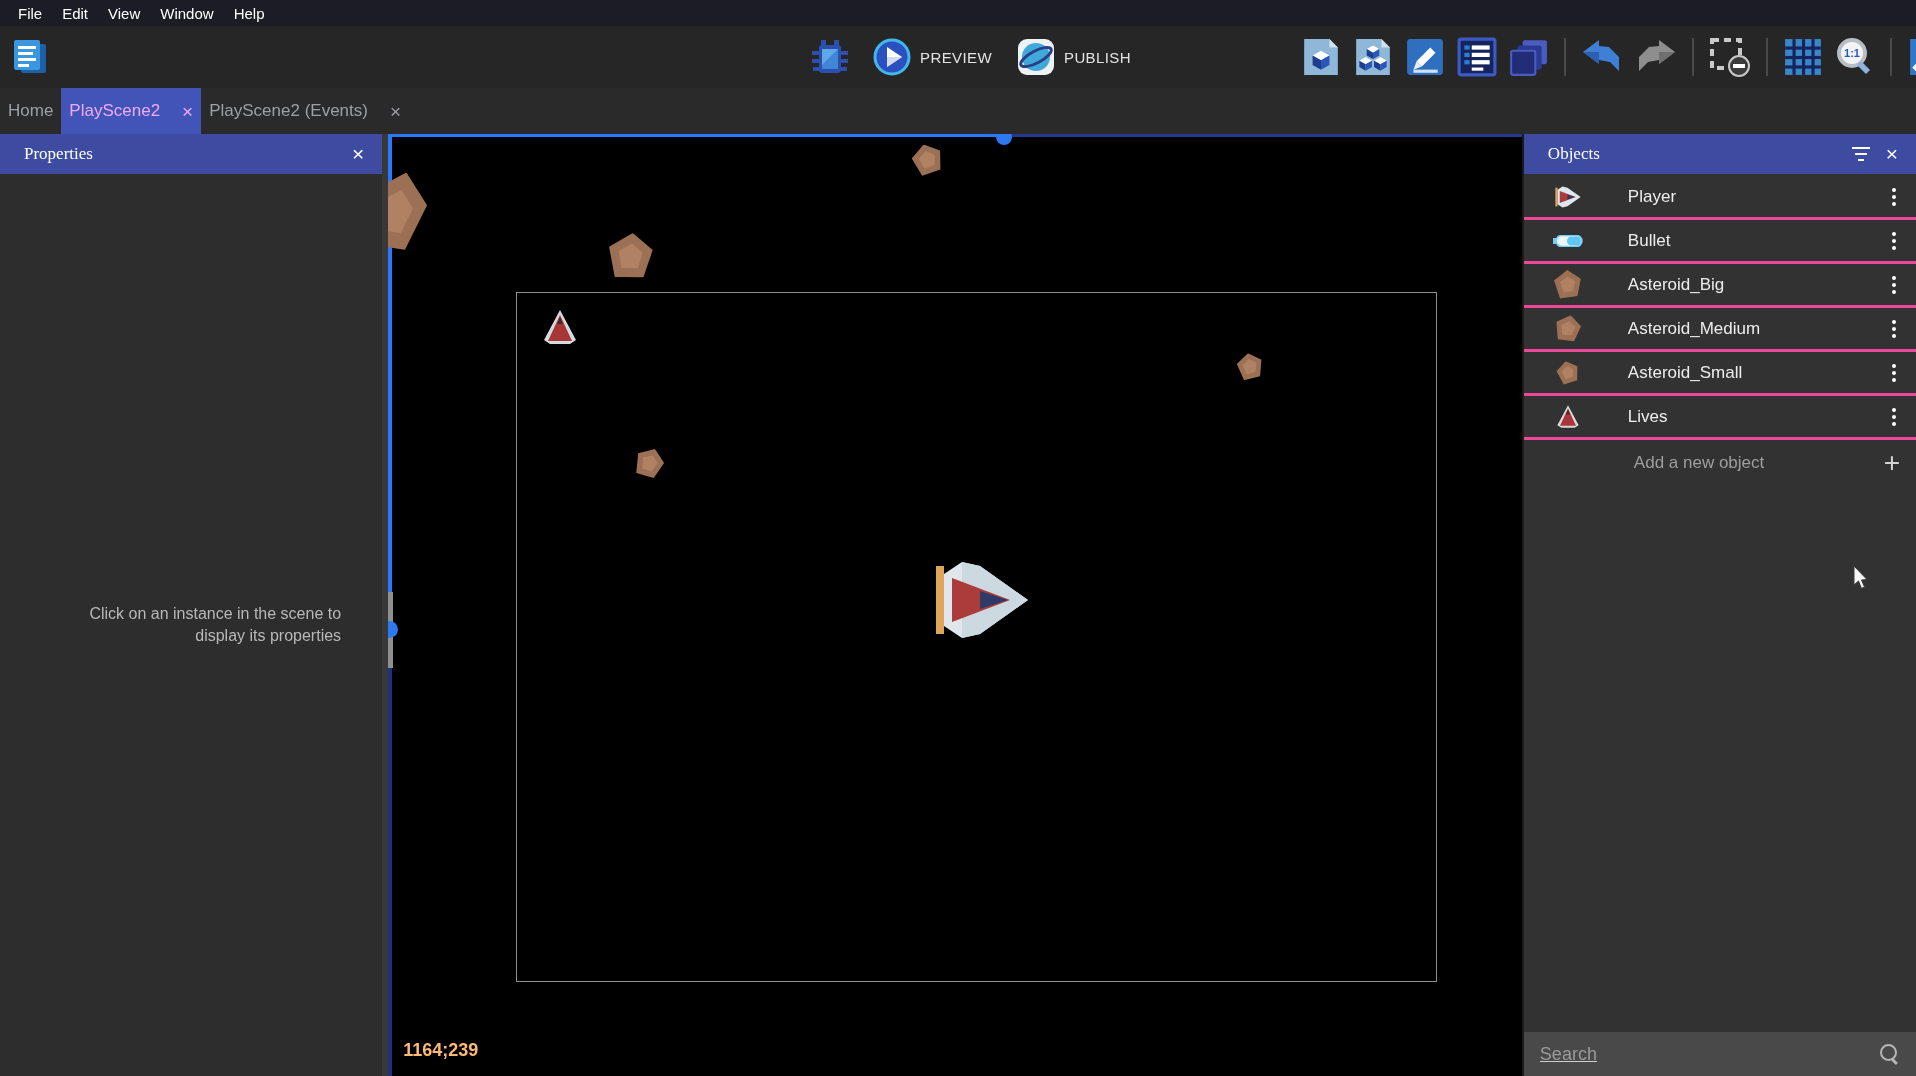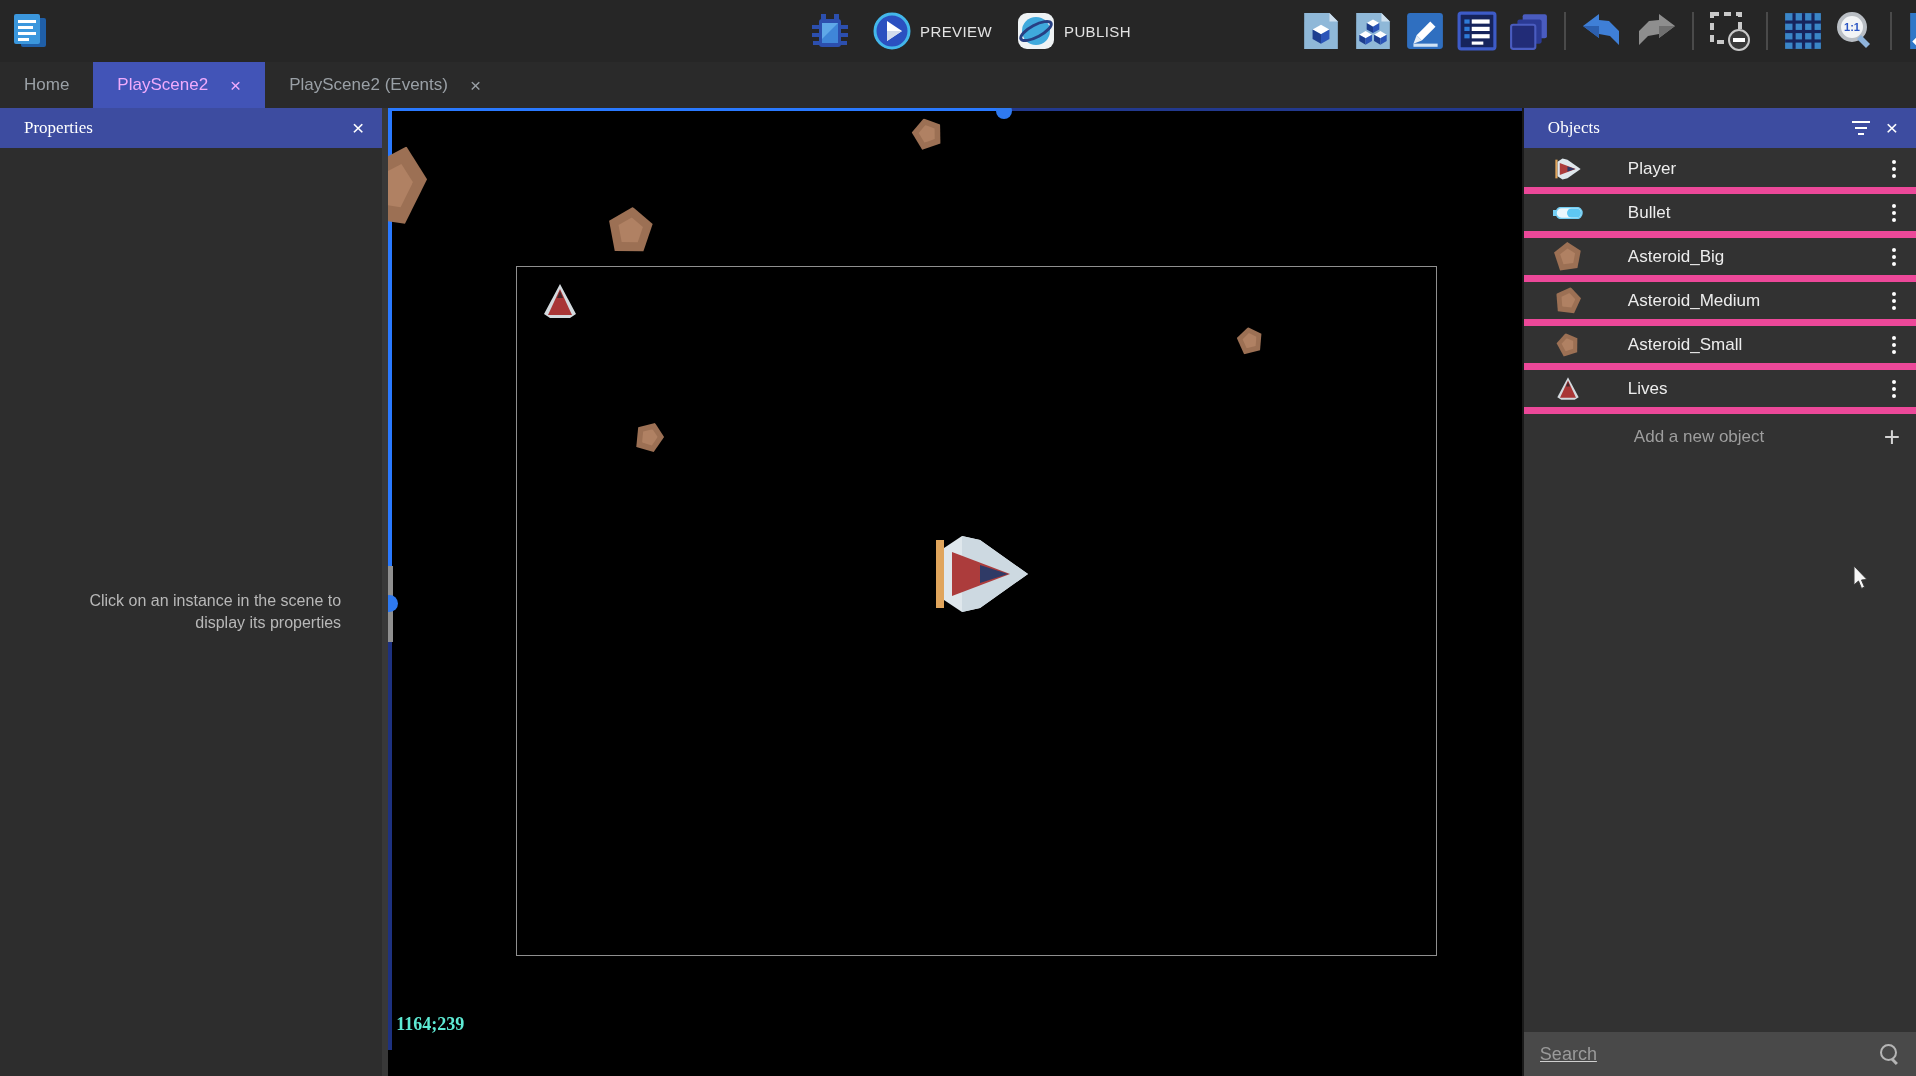--- a/index.html
+++ b/index.html
@@ -18,21 +18,21 @@
   .tb-center { left:812px; gap:10px; }
   .tb-right  { left:1301px; gap:12px; }
   .tb-btn { display:flex; align-items:center; gap:8px; cursor:pointer; }
   .tb-label { color:#e3e3e3; font-size:15px; letter-spacing:.4px; }
   .tb-sep { width:2px; height:38px; background:#4a4a4a; margin:0 3px; }
   .icon { display:block; }
   .mr18 { margin-right:14px; }
 
   
   .tabbar { height:46px; background:#2a2a2a; display:flex; align-items:stretch; flex:0 0 auto; }
-  .tab { display:flex; align-items:center; gap:22px; padding:0 24px; font-size:17px;
+  .tab { display:flex; align-items:center; gap:22px; padding:0 8px; font-size:17px;
          color:#9aa0a6; cursor:pointer; }
   .tab.active { background:#4254b7; color:#f0abfc; }
   .tab-close { font-size:19px; line-height:1; cursor:pointer; }
 
   
   .main { flex:1; display:flex; min-height:0; }
 
   .panel-header { height:40px; background:#3d4ca0; color:#fff; display:flex; align-items:center;
                   font-size:17px; padding:0 18px 0 24px; flex:0 0 auto; }
   .panel-title { flex:0 0 auto;font-family:Liberation Serif, serif; }
@@ -51,41 +51,41 @@
   .abs { position:absolute; }
   .sel-top-bright { left:0; top:0; width:621px; height:3px; background:#2979ff; }
   .sel-top-dark   { left:621px; top:0; width:521px; height:3px; background:#22398e; }
   .handle { background:#2e79f0; border-radius:50%; }
   .top-handle  { left:608px; top:-5px; width:16px; height:16px; }
   .sel-left-bright { left:0; top:3px; width:4px; height:455px; background:#2979ff; }
   .scroll-thumb    { left:0; top:458px; width:5px; height:76px; background:#8f8f8f; }
   .left-handle { left:-7px; top:487px; width:17px; height:17px; }
   .sel-left-dark { left:0; top:534px; width:4px; height:408px; background:#1d3180; }
   .game-rect { left:128px; top:158px; width:921px; height:690px; border:1px solid #8f8f8f; }
-  .coords { left:8px; top:906px; color:#5eead4; font-size:18px; font-weight:bold;font-family:Liberation Serif, serif; }
+  .coords { left:15px; top:906px; color:#fdba74; font-size:18px; font-weight:bold; }
 
   .asteroid { clip-path:polygon(48% 0%, 93% 30%, 82% 90%, 24% 98%, 4% 36%); background:#9c7054; }
   .asteroid::after { content:""; position:absolute; inset:22%;
                      clip-path:polygon(48% 0%, 93% 30%, 82% 90%, 24% 98%, 4% 36%);
                      background:#b08163; }
   .ast-1 { left:-26px; top:37px;  width:66px; height:82px; transform:rotate(18deg); }
   .ast-2 { left:523px; top:10px;  width:33px; height:31px; transform:rotate(-12deg); }
   .ast-3 { left:218px; top:99px;  width:49px; height:47px; transform:rotate(8deg); }
   .ast-4 { left:246px; top:314px; width:31px; height:30px; transform:rotate(24deg); }
   .ast-5 { left:848px; top:219px; width:28px; height:27px; transform:rotate(-6deg); }
 
   
   .objects { width:397px; background:#323232; border-left:2px solid #1a1a1a;
              display:flex; flex-direction:column; }
   .filter-icon { display:flex; flex-direction:column; gap:4px; align-items:center;
                  margin-left:auto; cursor:pointer; }
   .filter-icon i { display:block; height:2px; background:#fff; }
   .filter-icon i:nth-child(1){ width:18px; } .filter-icon i:nth-child(2){ width:12px; }
   .filter-icon i:nth-child(3){ width:6px; }
-  .obj-row { height:44px; border-bottom:7px solid #ec4899; display:flex; align-items:center;
+  .obj-row { height:44px; border-bottom:3px solid #ec4899; display:flex; align-items:center;
              padding:0 16px 0 26px; color:#ededed; font-size:17px; cursor:pointer; }
   .obj-icon { width:36px; display:flex; justify-content:center; align-items:center; }
   .obj-label { margin-left:42px; }
   .kebab { margin-left:auto; display:flex; flex-direction:column; gap:3px; padding:4px; cursor:pointer; }
   .kebab i { width:4px; height:4px; border-radius:50%; background:#fff; display:block; }
   .ast-ico { position:relative; }
   .add-row { height:46px; display:flex; align-items:center; padding:0 16px 0 110px;
              color:#9e9e9e; font-size:17px; }
   .add-plus { margin-left:auto; color:#d4d4d4; font-size:28px; font-weight:300; cursor:pointer; line-height:1; }
   .search-bar { height:44px; background:#494949; display:flex; align-items:center; padding:0 16px; }
@@ -98,20 +98,27 @@
   .search-icon::after { content:""; position:absolute; left:15px; top:15px; width:7px; height:2.5px;
                         background:#b5b5b5; transform:rotate(45deg); transform-origin:0 0; }
 
   .cursor { position:absolute; left:1853px; top:566px; z-index:50; }
 </style>
 </head>
 <body>
 
 <div class="app">
 
+  <div class="menubar">
+    <span class="menu-item">File</span>
+    <span class="menu-item">Edit</span>
+    <span class="menu-item">View</span>
+    <span class="menu-item">Window</span>
+    <span class="menu-item">Help</span>
+  </div>
 
   <div class="toolbar">
     <div class="tb-group tb-left">
       <svg class="icon" width="40" height="42" viewBox="0 0 40 42">
         <rect x="11" y="8" width="25" height="29" rx="2" fill="#1f5fa8"></rect>
         <rect x="4" y="4" width="26" height="30" rx="2" fill="#3b97dd"></rect>
         <rect x="8" y="10" width="18" height="3" fill="#fff"></rect>
         <rect x="8" y="16" width="15" height="3" fill="#fff"></rect>
         <rect x="8" y="22" width="18" height="3" fill="#fff"></rect>
         <rect x="8" y="28" width="11" height="3" fill="#fff"></rect>

